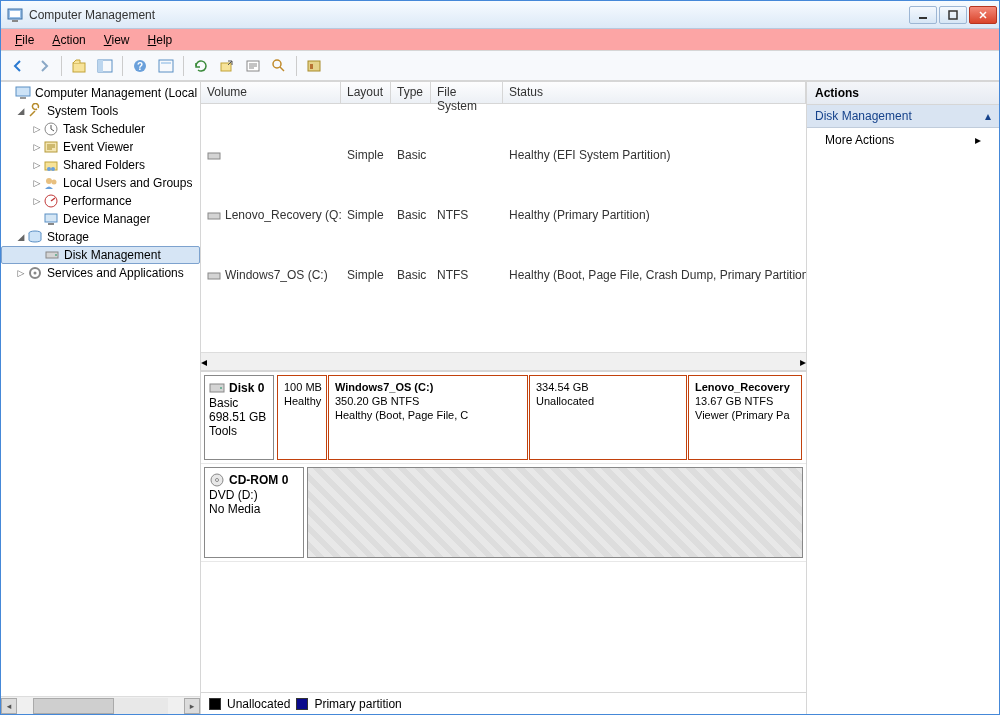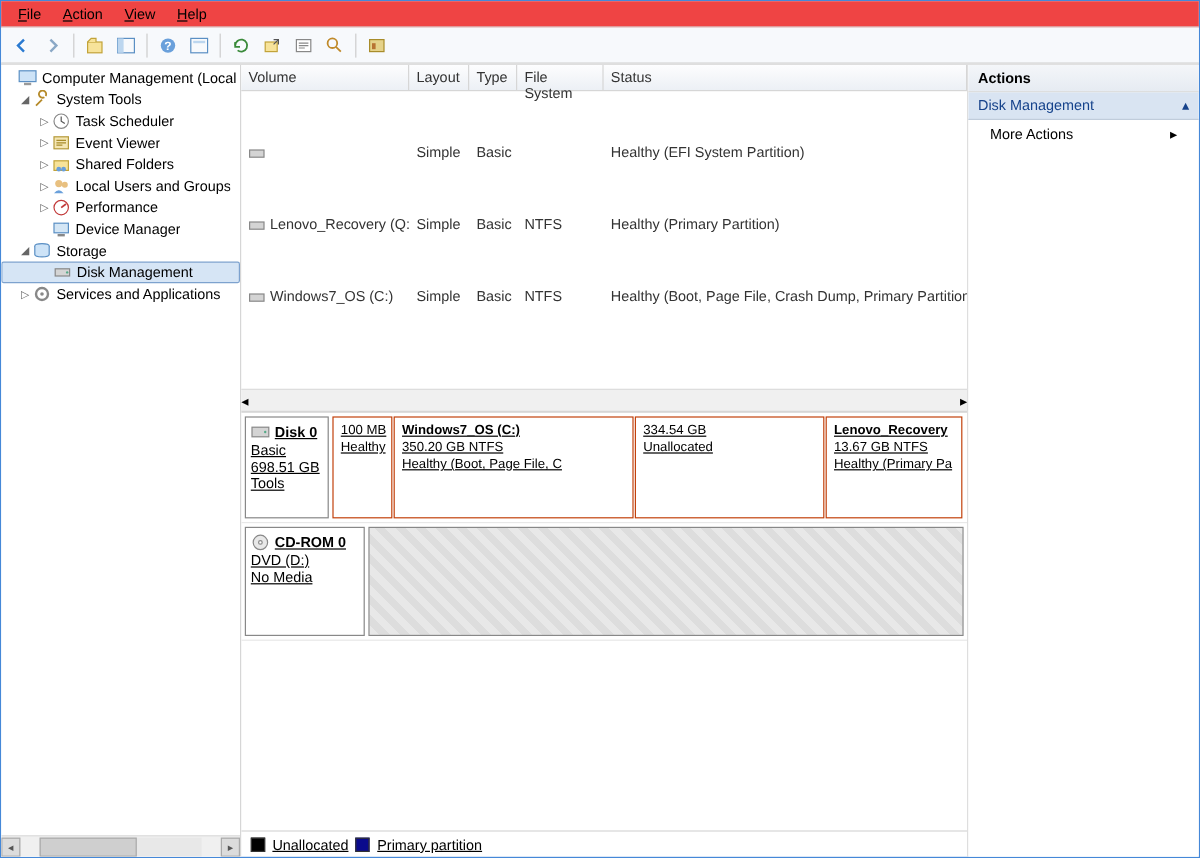--- a/index.html
+++ b/index.html
@@ -5,21 +5,21 @@
 * { box-sizing: border-box; margin: 0; padding: 0; }
 body { font-family: "Segoe UI", Tahoma, sans-serif; font-size: 12px; background: #fff; overflow: hidden; }
 .window { width: 1000px; height: 715px; border: 1px solid #4588d8; background: #fff; display: flex; flex-direction: column; }
 .titlebar { height: 28px; background: linear-gradient(#f7fbff,#dce9f7); display: flex; align-items: center; padding: 0 2px 0 6px; border-bottom: 1px solid #b7c9de; }
 .titlebar .icon { width: 16px; height: 16px; margin-right: 6px; }
 .titlebar .title { flex: 1; color: #333; }
 .winbtns { display: flex; gap: 2px; }
 .winbtn { width: 28px; height: 18px; border: 1px solid #9db6d4; background: linear-gradient(#f4f8fd,#d7e6f5); border-radius: 2px; display:flex; align-items:center; justify-content:center; cursor:pointer; }
 .winbtn.close { background: linear-gradient(#f48a7a,#d9432a); border-color:#b63420; color:#fff; }
 .winbtn svg { width:10px; height:10px; }
-.menubar { height: 22px; display: flex; align-items: center; padding: 0 6px; background:#ef4444; border-bottom:1px solid #d6d6d6; gap: 2px;}
+.menubar { height: 22px; display: flex; align-items: center; padding: 0 6px; background:#fca5a5; border-bottom:1px solid #d6d6d6; gap: 2px;}
 .menubar span { padding: 2px 8px; cursor:pointer; }
 .menubar span u { text-decoration: underline; }
 .toolbar { height: 30px; display:flex; align-items:center; padding:0 6px; border-bottom:1px solid #d6d6d6; gap:4px; background:#f7f9fc;}
 .tbtn { width:22px; height:22px; border:1px solid transparent; display:flex; align-items:center; justify-content:center; border-radius:2px; cursor:pointer;}
 .tsep { width:1px; height:20px; background:#ccc; margin:0 2px;}
 .content { flex:1; display:flex; border-top:1px solid #d6d6d6; overflow:hidden;}
 .leftpane { width:200px; border-right:1px solid #d6d6d6; background:#fff; display:flex; flex-direction:column; overflow:hidden;gap:48px;}
 .tree { flex:1; padding:2px 0; overflow:hidden; white-space:nowrap;}
 .tnode { display:flex; align-items:center; height:18px; padding-right:2px; cursor:pointer;}
 .tnode.sel { background:#d6e5f5; border:1px solid #7da2ce; border-radius:2px; height:18px;}
@@ -31,41 +31,68 @@
 .hscroll .thumb { position:absolute; left:0; width:60%; height:100%; background:#cfcfcf; border:1px solid #aaa;}
 .hscroll .arrow { width:16px; height:16px; background:#dcdcdc; border:1px solid #aaa; display:flex;align-items:center;justify-content:center; font-size:9px; color:#555;}
 .midpane { flex:1; display:flex; flex-direction:column; border-right:1px solid #d6d6d6; overflow:hidden;}
 .volgrid { height:290px; border-bottom:2px solid #d6d6d6; display:flex; flex-direction:column;}
 .ghdr { display:flex; background:linear-gradient(#fdfdfe,#ecf0f5); border-bottom:1px solid #d6d6d6; height:22px;}
 .gcol { border-right:1px solid #d6d6d6; padding:3px 6px; color:#333;}
 .grow { display:flex; height:18px; align-items:center;margin-top:42px;}
 .grow .gcol { border:none; padding:1px 6px; overflow:hidden; white-space:nowrap;}
 .volicon { width:14px; height:12px; display:inline-block; vertical-align:middle; margin-right:4px;}
 .gridscroll { height:18px; border-top:1px solid #ddd; background:#f0f0f0; display:flex; align-items:center;}
-.graph { flex:1; display:flex; flex-direction:column; overflow:hidden;text-decoration:underline;}
+.graph { flex:1; display:flex; flex-direction:column; overflow:hidden;}
 .diskrow { display:flex; border-bottom:1px solid #e8e8e8;}
 .diskinfo { width:100px; border:1px solid #888; margin:3px; padding:4px; background:#fff;}
 .diskinfo .dtitle { font-weight:bold;}
 .parts { flex:1; display:flex; margin:3px 3px 3px 0;}
 .part { border:1px solid #c2410c; margin-right:1px; display:flex; overflow:hidden;}
 .pbar { height:14px; }
 .pbody { flex:1; padding:4px 6px; font-size:11px; line-height:14px; overflow:hidden; white-space:nowrap;}
 .pbody .pn { font-weight:bold;}
 .legend { height:22px; border-top:1px solid #d6d6d6; display:flex; align-items:center; padding:0 8px; gap:6px;}
 .swatch { width:12px; height:12px; display:inline-block; border:1px solid #333;}
 .rightpane { width:192px; background:#fff; display:flex; flex-direction:column;}
 .aphdr { background:linear-gradient(#f4f6f9,#e6ebf2); border-bottom:1px solid #d6d6d6; padding:4px 8px; font-weight:bold;}
 .apsec { background:#d9e4f2; border-bottom:1px solid #c0ccdb; padding:4px 8px; display:flex; justify-content:space-between; color:#15428b; cursor:pointer;}
 .apitem { padding:5px 18px; cursor:pointer; display:flex; justify-content:space-between; align-items:center;}
 svg { display:block; }
 </style>
 </head>
 <body>
 
 <div class="window">
+  <div class="titlebar">
+    <span class="icon">
+      <svg viewBox="0 0 16 16">
+          <rect x="1" y="2" width="14" height="10" fill="#9cc1e8" stroke="#3a6ea5"></rect>
+          <rect x="3" y="4" width="10" height="6" fill="#fff"></rect>
+          <rect x="5" y="13" width="6" height="2" fill="#888"></rect>
+        </svg>
+    </span>
+    <span class="title">Computer Management</span>
+    <div class="winbtns">
+      <div class="winbtn">
+          <svg viewBox="0 0 10 10">
+            <rect x="1" y="7" width="8" height="2" fill="#333"></rect>
+          </svg>
+        </div>
+      <div class="winbtn">
+          <svg viewBox="0 0 10 10">
+            <rect x="1" y="1" width="8" height="8" fill="none" stroke="#333" stroke-width="1.5"></rect>
+          </svg>
+        </div>
+      <div class="winbtn close">
+          <svg viewBox="0 0 10 10">
+            <path d="M2 2 L8 8 M8 2 L2 8" stroke="#fff" stroke-width="1.5"></path>
+          </svg>
+        </div>
+    </div>
+  </div>
 
   <div class="menubar">
     <span><u>F</u>ile</span>
     <span><u>A</u>ction</span>
     <span><u>V</u>iew</span>
     <span><u>H</u>elp</span>
   </div>
 
   <div class="toolbar">
     <div class="tbtn">
@@ -347,21 +374,21 @@
                   <div class="pbody">
                     <div>334.54 GB</div>
                     <div>Unallocated</div>
                   </div>
                 </div>
                 <div class="part" style="width:114px">
                   <div class="pbar" style="background:#0a0a8c"></div>
                   <div class="pbody">
                     <div class="pn">Lenovo_Recovery</div>
                     <div>13.67 GB NTFS</div>
-                    <div>Healthy (Primary Pa</div>
+                    <div>Viewer (Primary Pa</div>
                   </div>
                 </div>
               </div>
             </div>
             <div class="diskrow" style="height: 98px;">
               <div class="diskinfo">
                 <div style="display:flex;align-items:center;gap:4px">
                   <span>
                     <svg width="16" height="16" viewBox="0 0 16 16">
                       <circle cx="8" cy="8" r="6" fill="#e8e8e8" stroke="#888"></circle>

